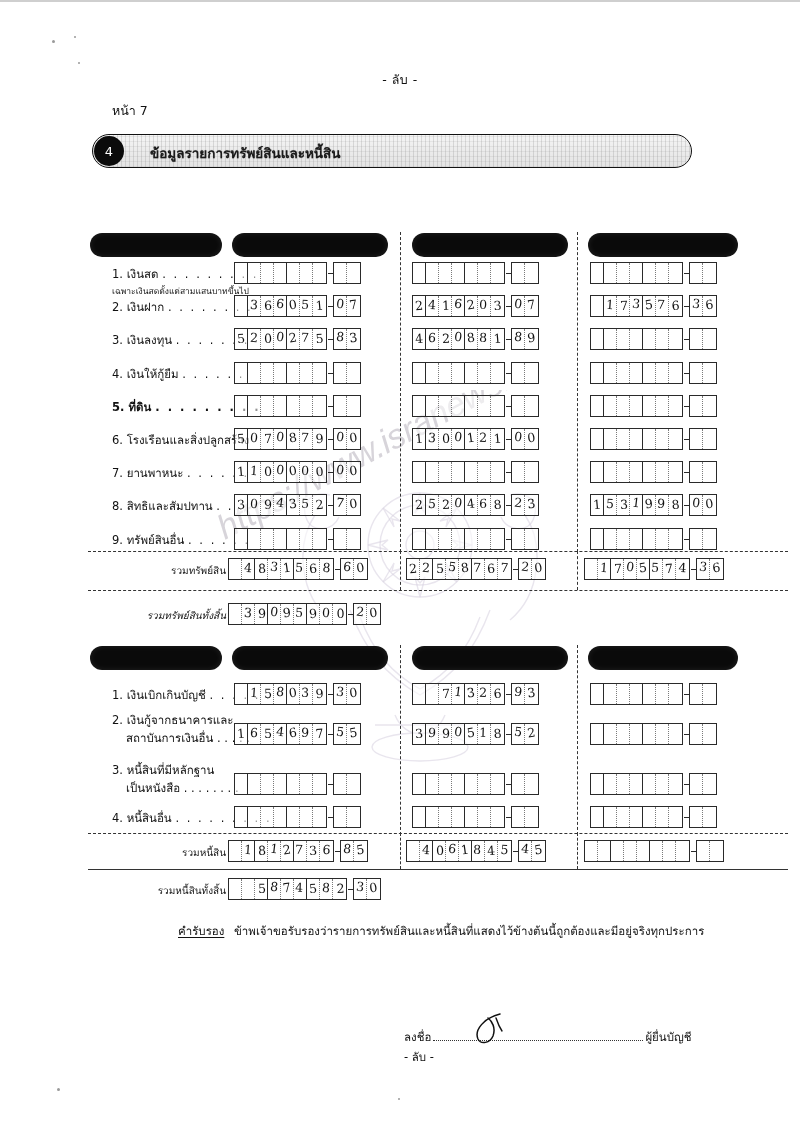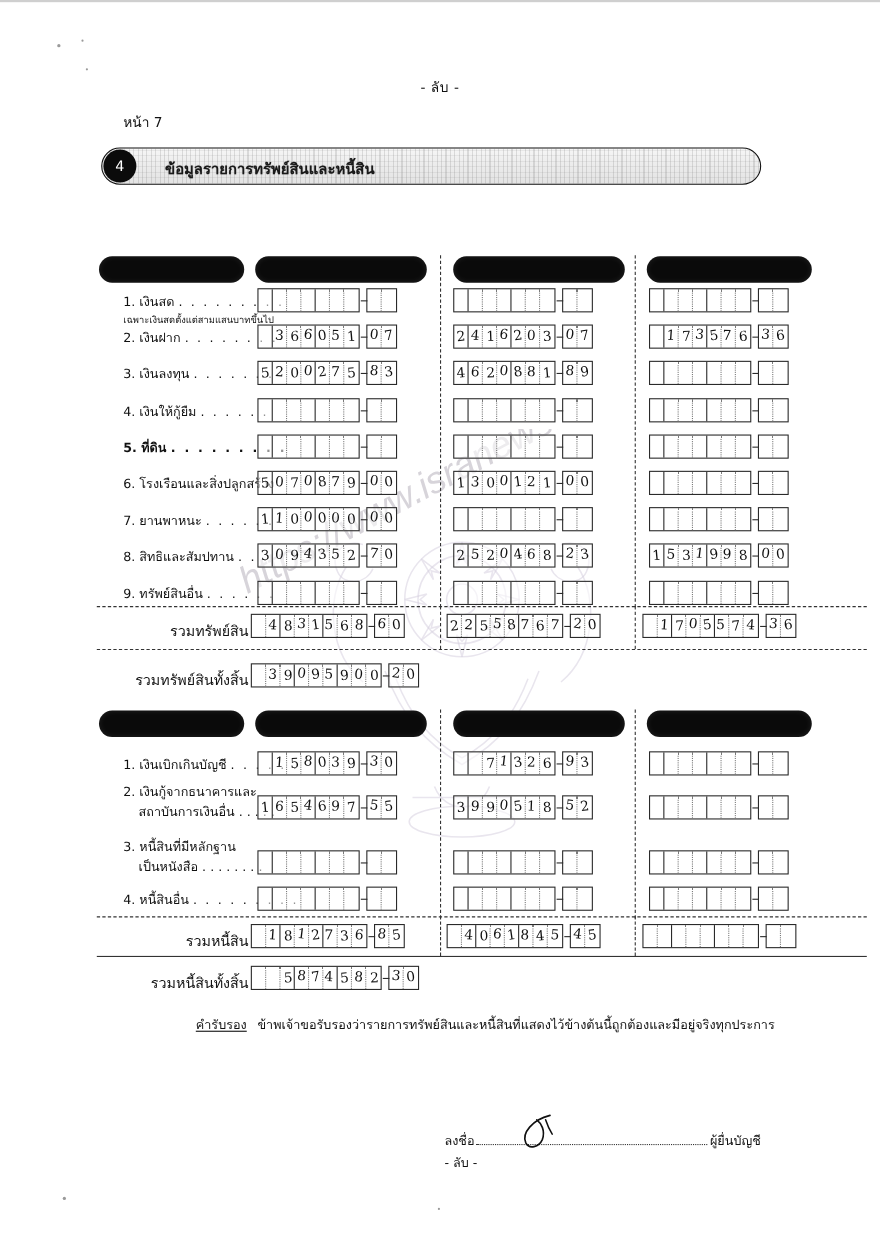--- a/index.html
+++ b/index.html
@@ -126,21 +126,21 @@
   }
   .rlabel .dots { letter-spacing: 2px; }
   .rnote {
     position: absolute;
     font-size: 8.5px;
     white-space: nowrap;
     text-align: center;
   }
   .tlabel {
     position: absolute;
-    font-size: 13px;
+    font-size: 10px;
     white-space: nowrap;
     text-align: right;
   }
 
   
   .money {
     position: absolute;
     display: flex;
     align-items: stretch;
     height: 22px;
@@ -313,21 +313,21 @@
 
   <div id="asset-rows"></div>
 
   <div class="hsep" style="left:88px;top:551px;width:700px;"></div>
   <div class="hsep" style="left:88px;top:590px;width:700px;"></div>
   <div class="vsep" style="left:400px;top:551px;height:39px;"></div>
   <div class="vsep" style="left:577px;top:551px;height:39px;"></div>
   <div class="tlabel" style="left:148px;top:563px;width:78px;">รวมทรัพย์สิน</div>
   <div id="asset-subtotals"></div>
 
-  <div class="tlabel" style="left:112px;top:608px;width:114px;">รวมทรัพย์สินทั้งสิ้น</div>
+  <div class="tlabel" style="left:112px;top:608px;width:114px;font-style:italic;">รวมทรัพย์สินทั้งสิ้น</div>
   <div id="asset-grand"></div>
 
   <div class="pill" style="left:90px;top:646px;width:132px;"></div>
   <div class="pill" style="left:232px;top:646px;width:156px;"></div>
   <div class="pill" style="left:412px;top:646px;width:156px;"></div>
   <div class="pill" style="left:588px;top:646px;width:150px;"></div>
 
   <div class="vsep" style="left:400px;top:645px;height:190px;"></div>
   <div class="vsep" style="left:577px;top:645px;height:190px;"></div>
 

